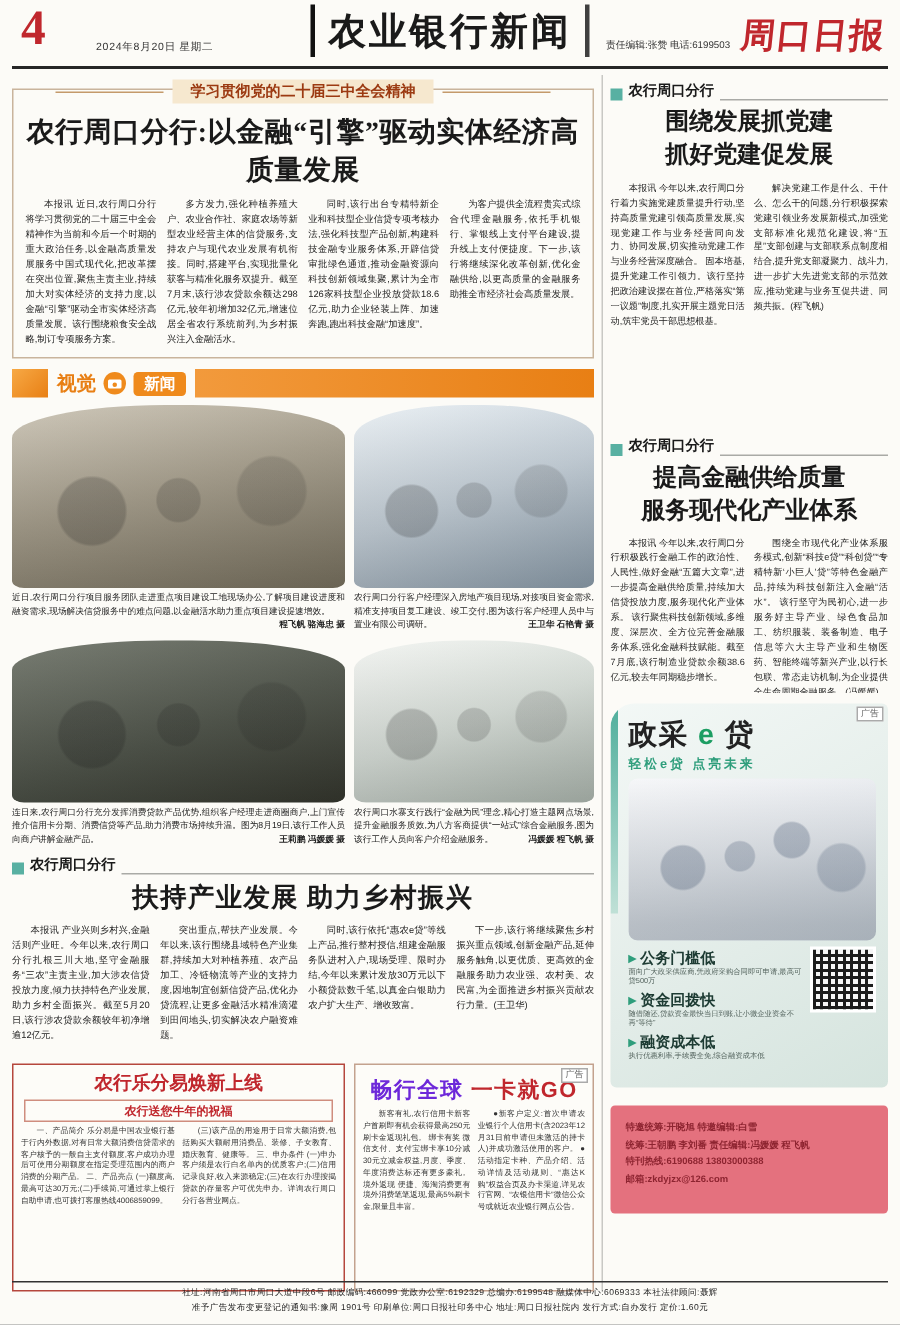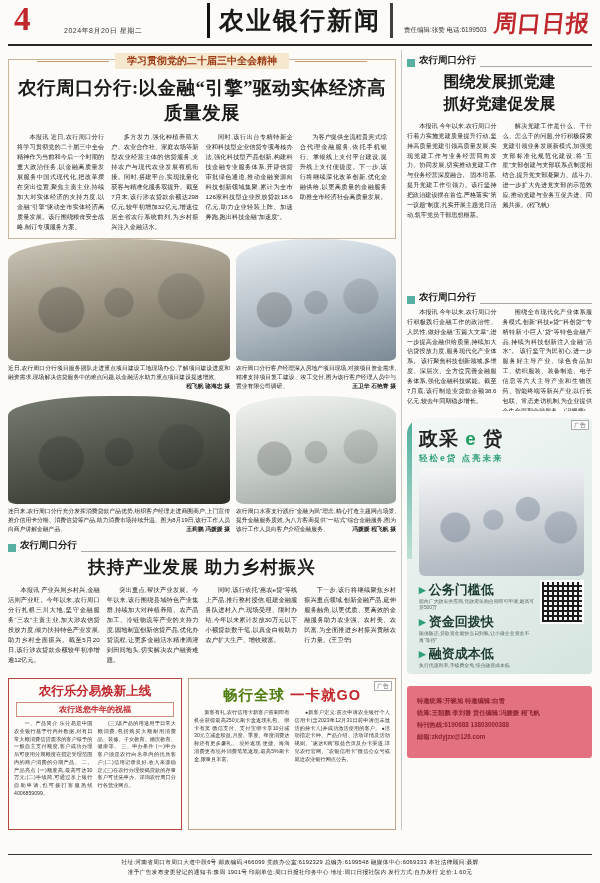--- a/index.html
+++ b/index.html
@@ -55,30 +55,30 @@
   .capw1{width:222px;}.capw2{width:160px;}
   
   .shead{display:flex;align-items:flex-end;gap:4px;margin:4px 0 3px;}
   .sq{width:8px;height:8px;background:#58b0a2;flex:none;}
   .shead .lbl{font-weight:bold;font-size:9.5px;white-space:nowrap;}
   .shead .rule{flex:1;height:1px;background:#a9aaa6;}
   .h2line{font:bold 17.5px "Liberation Serif",serif;text-align:center;margin:3px 0 6px;letter-spacing:1px;}
   .body4{height:88px;overflow:hidden;}
   
   .adrow{display:flex;gap:6px;margin-top:5px;height:152px;}
-  .ad1{width:174px;flex:none;border:1.5px solid #b5473d;box-sizing:border-box;background:#fdfcf8;overflow:hidden;}
+  .ad1{width:222px;flex:none;border:1.5px solid #b5473d;box-sizing:border-box;background:#fdfcf8;overflow:hidden;}
   .ad1 h3{color:#c0272d;font:bold 12.5px "Liberation Serif",serif;text-align:center;margin:4px 3px 2px;white-space:nowrap;}
   .ad1 .sub{border:1px solid #cf8d7e;color:#c0272d;font-size:8px;font-weight:bold;text-align:center;
             margin:0 7px 3px;padding:1px 0;}
   .cols2s{display:flex;gap:5px;padding:0 5px;}
   .tiny{flex:1;font-size:5.2px;line-height:1.5;text-align:justify;color:#333;text-indent:2em;min-width:0;}
   .ad2{flex:1;border:1px solid #c3a28e;box-sizing:border-box;position:relative;background:#fdfcf8;overflow:hidden;}
   .adlabel{position:absolute;top:2px;right:3px;font-size:6px;color:#666;border:1px solid #aaa;padding:0 2px;line-height:1.4;background:#fff;}
   .ad2 h3{text-align:center;font-size:14.5px;margin:7px 0 4px;letter-spacing:1px;white-space:nowrap;}
-  .ad2 h3 .t1{color:#4d7c0f;font-weight:bold;}
+  .ad2 h3 .t1{color:#6d28d9;font-weight:bold;}
   .ad2 h3 .t2{color:#c0272d;font-weight:bold;}
   .tagstrip{position:absolute;left:5px;right:5px;bottom:3px;height:15px;
             background:linear-gradient(90deg,#a3b2bf,#69808f);color:#fff;font-size:8px;font-style:italic;
             display:flex;align-items:center;justify-content:flex-end;padding-right:10px;letter-spacing:3px;box-sizing:border-box;}
   
   .r-art h2{font:bold 16px "Liberation Serif",serif;text-align:center;line-height:1.4;margin:4px 0 5px;white-space:nowrap;}
   .cols2{display:flex;gap:6px;}
   .cols2 .c{flex:1;font-size:6.1px;line-height:1.63;text-align:justify;text-indent:2em;color:#222;min-width:0;}
   .b1{height:166px;overflow:hidden;}
   .b2{height:104px;overflow:hidden;}
@@ -95,21 +95,21 @@
        background:linear-gradient(165deg,#f5f6f8 0%,#e0e4e9 50%,#c2cad2 100%);margin-bottom:4px;}
   .photo-ad::after{content:"";position:absolute;inset:0;
        background:radial-gradient(circle at 22% 55%,rgba(40,60,90,.25) 0 10%,transparent 11%),
                   radial-gradient(circle at 45% 48%,rgba(40,60,90,.22) 0 9%,transparent 10%),
                   radial-gradient(circle at 66% 38%,rgba(40,60,90,.25) 0 9%,transparent 10%),
                   radial-gradient(circle at 86% 55%,rgba(40,60,90,.2) 0 10%,transparent 11%),
                   linear-gradient(rgba(255,255,255,.1),rgba(90,100,110,.25) 90%);}
   .brow{display:flex;align-items:center;}
   .blist{flex:1;min-width:0;}
   .bitem{margin:1px 0;}
-  .bitem .bl{font-weight:bold;font-size:13px;color:#1d3b33;font-family:Liberation Serif, serif;}
+  .bitem .bl{font-weight:bold;font-size:10px;color:#1d3b33;}
   .bitem .bl::before{content:"▸ ";color:#2f9e7c;}
   .bitem .bd{font-size:4.9px;color:#55655f;line-height:1.35;}
   .qr{width:40px;height:40px;flex:none;margin-left:5px;border:2px solid #fff;align-self:flex-start;
       background-image:repeating-linear-gradient(0deg,#1c1c1c 0 2px,transparent 2px 5px),
                        repeating-linear-gradient(90deg,#1c1c1c 0 2px,#f6f6f6 2px 5px);}
   
   .contact{margin-top:12px;background:#e4717e;border-radius:3px;padding:9px 10px;height:72px;box-sizing:border-box;}
   .contact .ln{color:#8d2430;font-size:6.3px;font-weight:bold;line-height:1.9;white-space:nowrap;overflow:hidden;}
   
   .footer{position:absolute;left:8px;right:8px;bottom:5px;border-top:1px solid #333;padding-top:3px;text-align:center;}
@@ -140,20 +140,27 @@
         </div>
         <h1>农行周口分行:以金融“引擎”驱动实体经济高质量发展</h1>
         <div class="cols4">
           <div class="c">本报讯 近日,农行周口分行将学习贯彻党的二十届三中全会精神作为当前和今后一个时期的重大政治任务,以金融高质量发展服务中国式现代化,把改革摆在突出位置,聚焦主责主业,持续加大对实体经济的支持力度,以金融“引擎”驱动全市实体经济高质量发展。该行围绕粮食安全战略,制订专项服务方案。</div>
           <div class="c">多方发力,强化种植养殖大户、农业合作社、家庭农场等新型农业经营主体的信贷服务,支持农户与现代农业发展有机衔接。同时,搭建平台,实现批量化获客与精准化服务双提升。截至7月末,该行涉农贷款余额达298亿元,较年初增加32亿元,增速位居全省农行系统前列,为乡村振兴注入金融活水。</div>
           <div class="c">同时,该行出台专精特新企业和科技型企业信贷专项考核办法,强化科技型产品创新,构建科技金融专业服务体系,开辟信贷审批绿色通道,推动金融资源向科技创新领域集聚,累计为全市126家科技型企业投放贷款18.6亿元,助力企业轻装上阵、加速奔跑,跑出科技金融“加速度”。</div>
           <div class="c">为客户提供全流程贵宾式综合代理金融服务,依托手机银行、掌银线上支付平台建设,提升线上支付便捷度。下一步,该行将继续深化改革创新,优化金融供给,以更高质量的金融服务助推全市经济社会高质量发展。</div>
         </div>
       </div>
 
+      <div class="vbanner">
+        <span class="vb-block"></span>
+        <span class="vb-label">视觉</span>
+        <span class="cam"></span>
+        <span class="vb-badge">新闻</span>
+        <span class="vb-bar"></span>
+      </div>
 
       <div class="prow">
         <div class="photo p11"></div>
         <div class="photo p12"></div>
       </div>
       <div class="caprow">
         <div class="cap capw1">
           <span>近日,农行周口分行项目服务团队走进重点项目建设工地现场办公,了解项目建设进度和融资需求,现场解决信贷服务中的难点问题,以金融活水助力重点项目建设提速增效。</span>
           <span class="credit">程飞帆 骆海忠 摄</span>
         </div>
@@ -231,20 +238,24 @@
           <div class="c">解决党建工作是什么、干什么、怎么干的问题,分行积极探索党建引领业务发展新模式,加强党支部标准化规范化建设,将“五星”支部创建与支部联系点制度相结合,提升党支部凝聚力、战斗力,进一步扩大先进党支部的示范效应,推动党建与业务互促共进、同频共振。(程飞帆)</div>
         </div>
       </div>
 
       <div class="r-art">
         <div class="shead">
           <span class="sq"></span>
           <span class="lbl">农行周口分行</span>
           <span class="rule"></span>
         </div>
+        <h2>
+          <span>提高金融供给质量</span><br>
+          <span>服务现代化产业体系</span>
+        </h2>
         <div class="cols2 b2">
           <div class="c">本报讯 今年以来,农行周口分行积极践行金融工作的政治性、人民性,做好金融“五篇大文章”,进一步提高金融供给质量,持续加大信贷投放力度,服务现代化产业体系。 该行聚焦科技创新领域,多维度、深层次、全方位完善金融服务体系,强化金融科技赋能。截至7月底,该行制造业贷款余额38.6亿元,较去年同期稳步增长。</div>
           <div class="c">围绕全市现代化产业体系服务模式,创新“科技e贷”“科创贷”“专精特新‘小巨人’贷”等特色金融产品,持续为科技创新注入金融“活水”。 该行坚守为民初心,进一步服务好主导产业、绿色食品加工、纺织服装、装备制造、电子信息等六大主导产业和生物医药、智能终端等新兴产业,以行长包联、常态走访机制,为企业提供全生命周期金融服务。(冯媛媛)</div>
         </div>
       </div>
 
       <div class="ad3">
         <div class="adlabel">广告</div>
         <h3>
           <span class="tp">政采</span>

